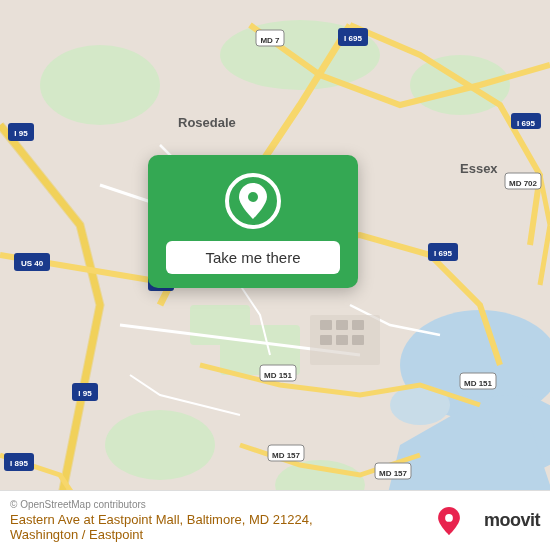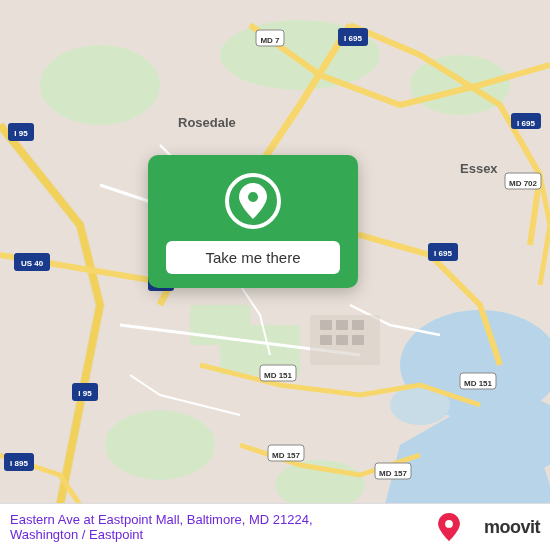--- a/index.html
+++ b/index.html
@@ -86,21 +86,21 @@
     }
 
     #attribution {
       font-size: 10px;
       color: #888;
       margin-bottom: 2px;
     }
 
     #location-title {
       font-size: 13px;
-      color: #6d28d9;
+      color: #a16207;
       font-weight: 500;
     }
 
     #moovit-logo {
       display: flex;
       align-items: center;
       gap: 21px;
       flex-shrink: 0;
     }
 
@@ -227,20 +227,21 @@
       <svg width="28" height="36" viewBox="0 0 28 36" fill="none" xmlns="http://www.w3.org/2000/svg">
         <path d="M14 0C6.268 0 0 6.268 0 14C0 22.4 14 36 14 36C14 36 28 22.4 28 14C28 6.268 21.732 0 14 0Z" fill="white"></path>
         <circle cx="14" cy="14" r="5" fill="#34a853"></circle>
       </svg>
     </div>
     <button id="take-me-there-btn">Take me there</button>
   </div>
 
   <div id="bottom-bar">
     <div id="bottom-left">
+      <span id="attribution">© OpenStreetMap contributors</span>
       <span id="location-title">
         <span>Eastern Ave at Eastpoint Mall, Baltimore, MD 21224,</span>
         <br>
         <span>Washington / Eastpoint</span>
       </span>
     </div>
     <div id="moovit-logo">
 
       <svg id="moovit-pin" viewBox="0 0 28 36" xmlns="http://www.w3.org/2000/svg">
         <path d="M14 0C6.268 0 0 6.268 0 14C0 22.4 14 36 14 36C14 36 28 22.4 28 14C28 6.268 21.732 0 14 0Z" fill="#e8234e"></path>

